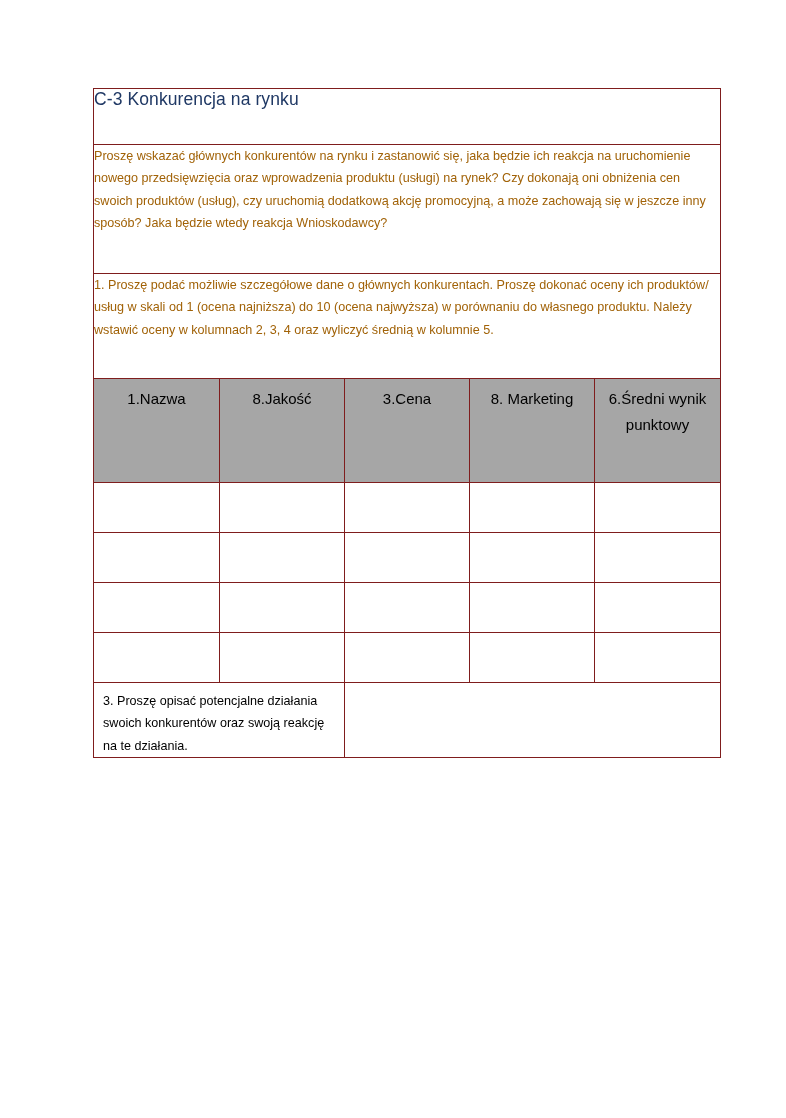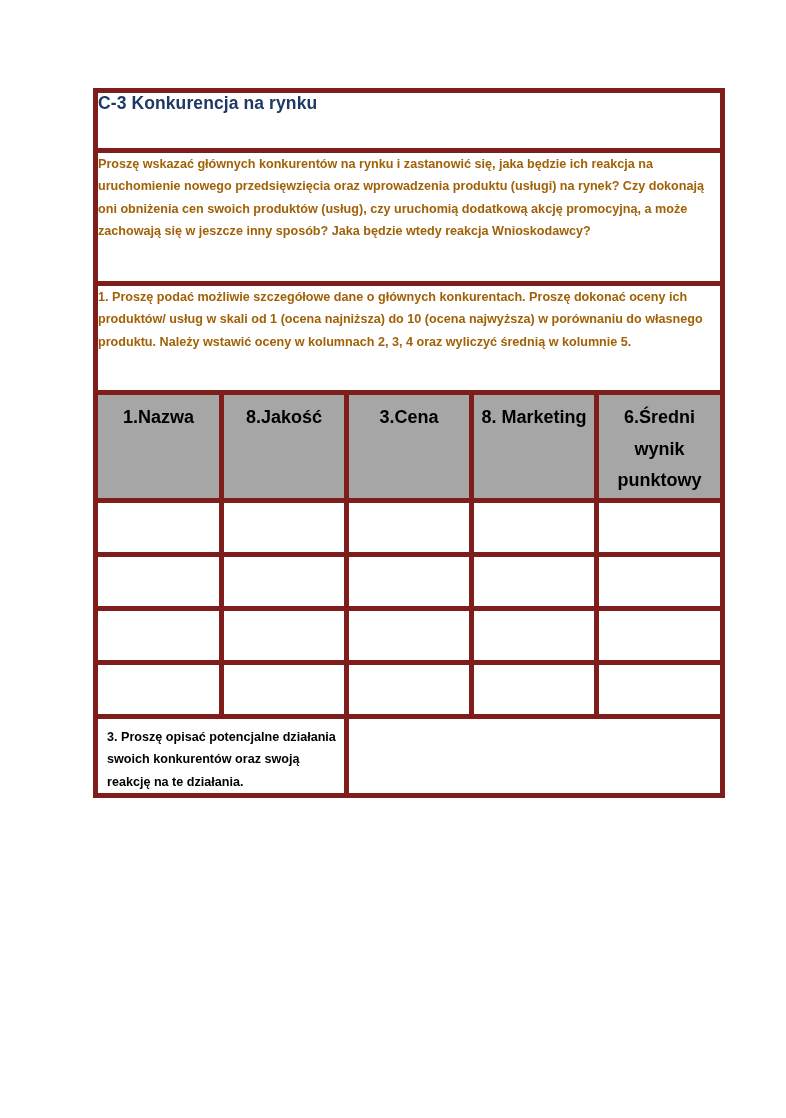--- a/index.html
+++ b/index.html
@@ -18,24 +18,23 @@
 
   .doc-table {
     position: absolute;
     left: 93px;
     top: 88px;
     width: 627px;
     border-collapse: collapse;
     table-layout: fixed;
   }
   .doc-table td {
-    border: 5px solid #7f1d1d;
+    border: 1px solid #7f1d1d;
     vertical-align: top;
     padding: 0;
-    font-weight: bold;
   }
 
   
   .title-cell {
     height: 55px;
     padding: 11px 10px 0 11px;
   }
   .doc-title {
     font-size: 17.5px;
     color: #1F3864;
@@ -58,21 +57,21 @@
   }
 
   
   .grid-head td {
     background: #A6A6A6;
     height: 96px;
     text-align: center;
     padding: 7px 4px 0 4px;
   }
   .grid-head .hd-text {
-    font-size: 18px;
+    font-size: 15px;
     line-height: 1.75;
     color: #000000;
   }
 
   
   .row-first td { height: 101px; }
   .row-first .cell-label {
     padding: 8px 0 0 9px;
     font-size: 12.6px;
     line-height: 1.78;

